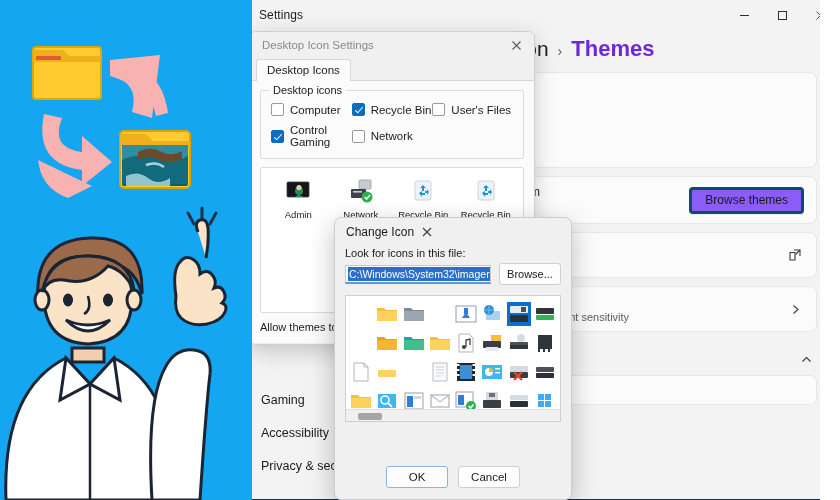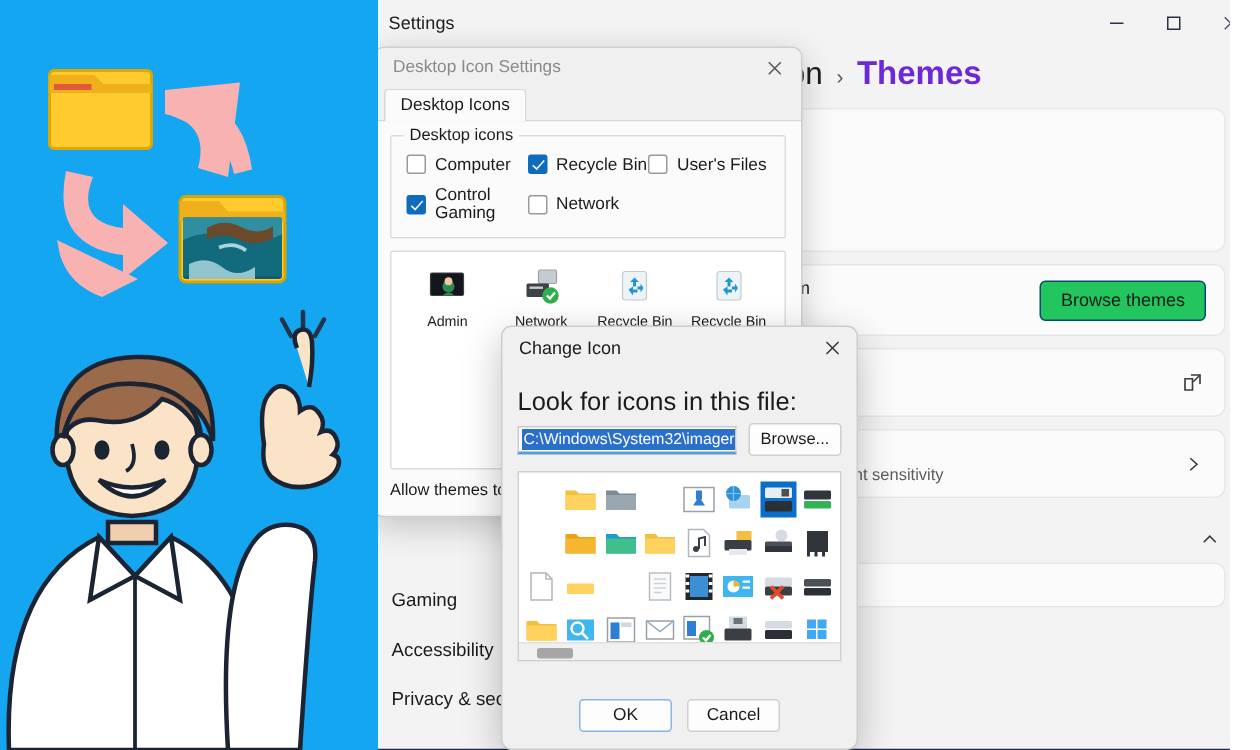--- a/index.html
+++ b/index.html
@@ -83,21 +83,21 @@
     background: #5c6a6a; border-radius: 2px;
   }
 
   .store-row {
     background: #fbfbfb; border: 1px solid #e7e7e7; border-radius: 7px;
     height: 48px; display: flex; align-items: center; justify-content: space-between;
     padding: 0 12px 0 14px; margin-bottom: 8px;
   }
   .store-text { font-size: 12px; color: #1b1b1b; line-height: 15px; }
   .btn-std {
-    background: #22c55e; border: 1px solid #0c4a6e; border-radius: 4px;
+    background: #8b5cf6; border: 3px solid #0c4a6e; border-radius: 4px;
     height: 27px; padding: 0 13px; font-size: 12px; color: #1b1b1b;
     display: flex; align-items: center; box-shadow: 0 1px 0 rgba(0,0,0,.04);
   }
 
   .list-row {
     background: #fbfbfb; border: 1px solid #e7e7e7; border-radius: 7px;
     min-height: 46px; display: flex; align-items: center; justify-content: space-between;
     padding: 0 14px; margin-bottom: 8px;
   }
   .row-title { font-size: 12.5px; color: #1b1b1b; }
@@ -162,27 +162,27 @@
   .ip-glyph { width: 30px; height: 30px; position: relative; }
   .dis-bottomtext { font-size: 11px; color: #1b1b1b; margin-top: 8px; }
 
   
   .ci-dialog {
     position: absolute; left: 334px; top: 217px; width: 238px; height: 283px;
     background: #f0f0f0; border: 1px solid #cdcdcd; border-radius: 7px;
     box-shadow: 0 8px 26px rgba(0,0,0,.25); overflow: hidden;
   }
   .ci-titlebar {
-    height: 27px; display: flex; align-items: center; justify-content: space-between;
+    height: 27px; display: flex; align-items: center; 
     padding: 0 3px 0 11px;
   }
   .ci-title { font-size: 12px; color: #1b1b1b; }
   .ci-close { width: 26px; height: 23px; display:flex; align-items:center; justify-content:center; color:#3a3a3a; }
   .ci-body { padding: 2px 10px 0 10px; }
-  .ci-label { font-size: 17px; color: #1b1b1b; margin-bottom: 4px; margin-top: 11px; }
+  .ci-label { font-size: 11px; color: #1b1b1b; margin-bottom: 4px; }
   .ci-fileline { display: flex; align-items: center; gap: 8px; margin-bottom: 10px; }
   .ci-input {
     flex: 1; height: 19px; background: #ffffff; border: 1px solid #c9c9c9;
     border-bottom: 2px solid #5b9bd5; display: flex; align-items: center;
     padding: 0 2px; overflow: hidden;
   }
   .ci-input-text {
     font-size: 10.5px; color: #ffffff; background: #2a6fc9;
     white-space: nowrap; padding: 1px 1px;
   }

